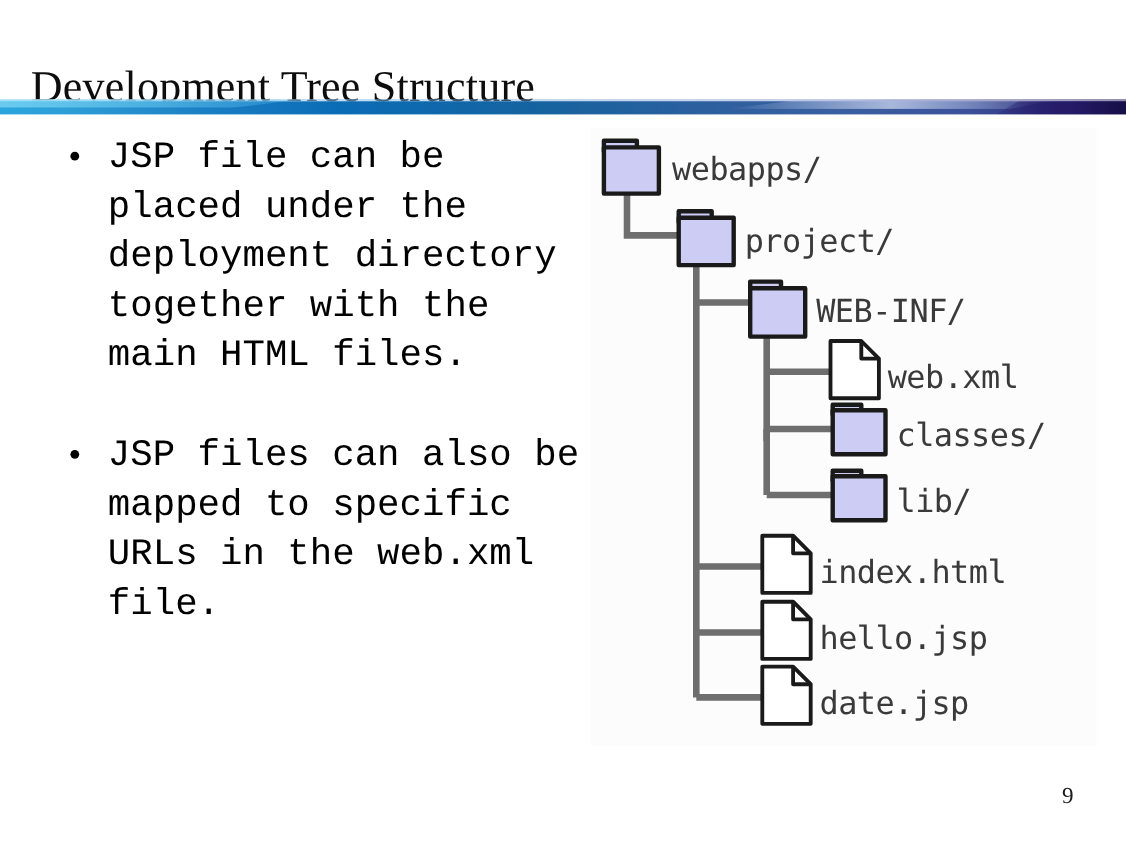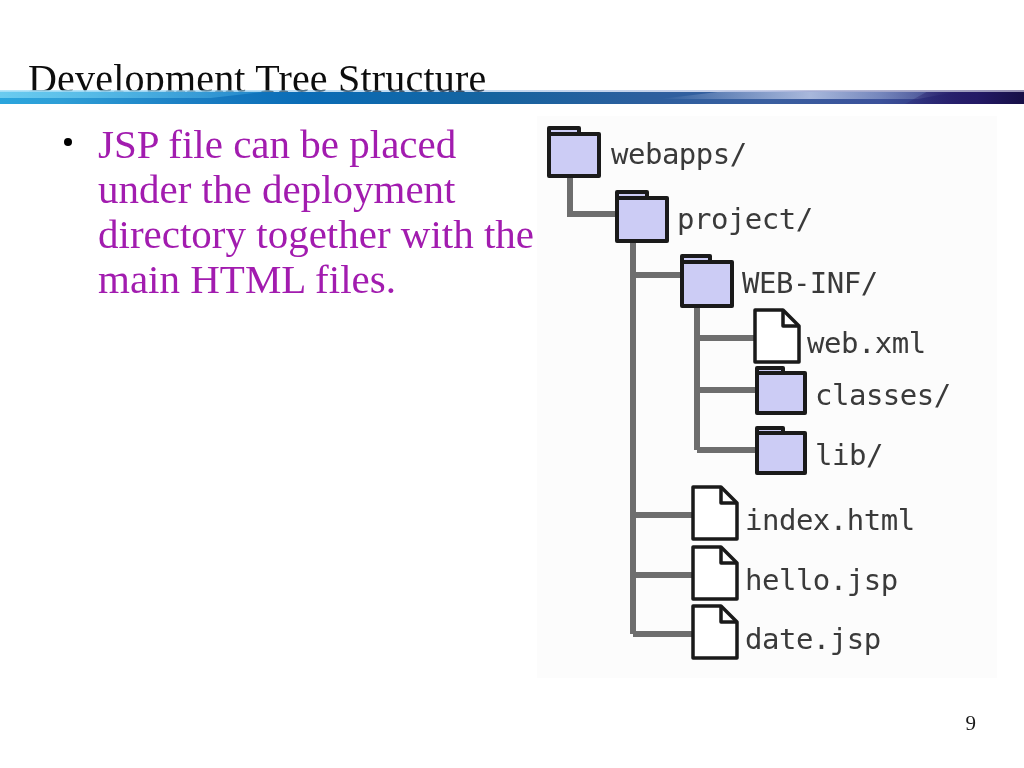--- a/index.html
+++ b/index.html
@@ -97,24 +97,24 @@
   #body-copy {
     position: absolute;
     left: 46px;
     top: 122px;
     width: 490px;
   }
   .bullet {
     position: relative;
     padding-left: 52px;
     margin: 0 0 46px 0;
-    font-family: Liberation Serif, serif;
-    font-size: 41px;
+    font-family: Liberation Mono, monospace;
+    font-size: 34px;
     line-height: 45px;
-    color: #a21caf;
+    color: #000000;
   }
   .bullet:last-child { margin-bottom: 0; }
   .bullet .bullet-dot {
     position: absolute;
     left: 18px;
     top: 16px;
     width: 8px;
     height: 8px;
     border-radius: 50%;
     background: #000000;
@@ -160,20 +160,24 @@
   <div class="band-sheen-b"></div>
   <div class="band-dark-tip"></div>
   <div class="band-hairline"></div>
 </div>
 
 <div id="body-copy">
   <p class="bullet">
     <span class="bullet-dot"></span>
     <span>JSP file can be placed under the deployment directory together with the main HTML files.</span>
   </p>
+  <p class="bullet">
+    <span class="bullet-dot"></span>
+    <span>JSP files can also be mapped to specific URLs in the web.xml file.</span>
+  </p>
 </div>
 
 <div id="tree-figure">
   <svg id="tree-svg" width="460" height="562" viewBox="0 0 460 562" xmlns="http://www.w3.org/2000/svg">
 
     <g stroke="#6e6e6e" stroke-width="6" fill="none" stroke-linecap="butt">
 
       <path d="M 33 60 L 33 98 L 88 98"></path>
 
       <path d="M 96 125 L 96 518"></path>

